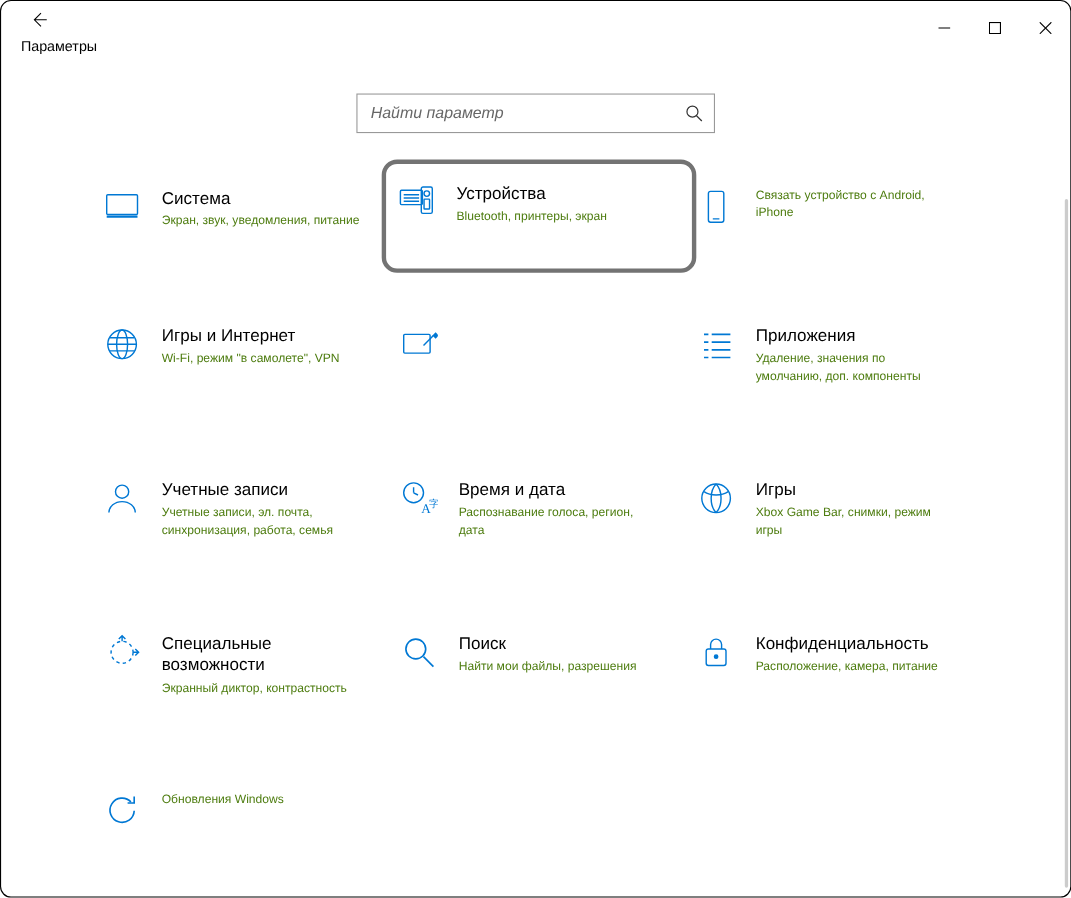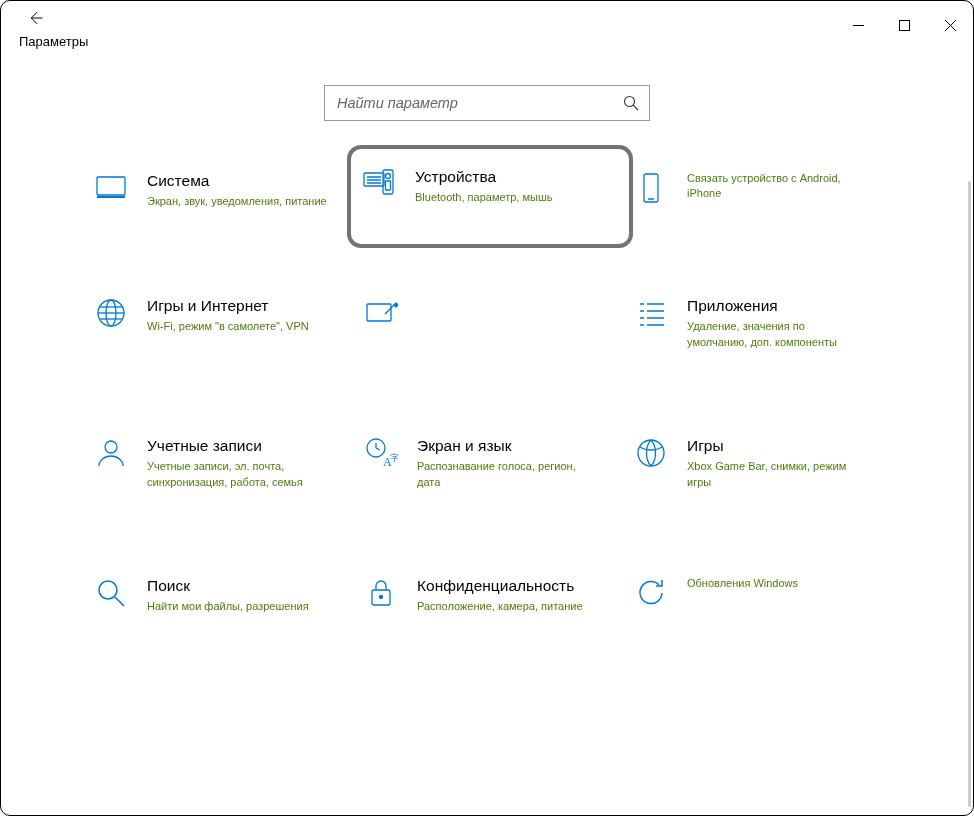--- a/index.html
+++ b/index.html
@@ -163,21 +163,21 @@
         <line x1="5" y1="10" x2="19" y2="10"></line>
           <line x1="5" y1="13" x2="19" y2="13"></line>
           <line x1="5" y1="16" x2="19" y2="16"></line>
         <rect x="21" y="3" width="10" height="24" rx="1.5"></rect>
         <circle cx="26" cy="9" r="2.5"></circle>
           <rect x="23.5" y="14" width="5" height="9" rx="0.5"></rect>
       </svg>
     </div>
     <div class="tile-text">
       <div class="tile-title">Устройства</div>
-      <div class="tile-desc">Bluetooth, параметр, мышь</div>
+      <div class="tile-desc">Bluetooth, принтеры, экран</div>
     </div>
   </div>
 
   <div class="tile">
     <div class="tile-icon">
       <svg viewBox="0 0 34 34" fill="none" stroke="currentColor" stroke-width="1.3">
           <rect x="10" y="3" width="14" height="28" rx="2"></rect>
           <line x1="14" y1="28" x2="20" y2="28"></line>
         </svg>
     </div>
@@ -248,40 +248,53 @@
     <div class="tile-icon">
       <svg viewBox="0 0 34 34" fill="none" stroke="currentColor" stroke-width="1.3">
           <circle cx="12" cy="12" r="9"></circle>
           <line x1="12" y1="7" x2="12" y2="12"></line>
           <line x1="12" y1="12" x2="16" y2="14"></line>
           <text x="19" y="30" font-size="12" fill="currentColor" stroke="none" font-family="Segoe UI">A</text>
           <text x="26" y="25" font-size="9" fill="currentColor" stroke="none" font-family="Segoe UI">字</text>
         </svg>
     </div>
     <div class="tile-text">
-      <div class="tile-title">Экран и язык</div>
+      <div class="tile-title">Время и дата</div>
       <div class="tile-desc">Распознавание голоса, регион, дата</div>
     </div>
   </div>
 
   <div class="tile">
     <div class="tile-icon">
       <svg viewBox="0 0 34 34" fill="none" stroke="currentColor" stroke-width="1.3">
           <circle cx="17" cy="17" r="13"></circle>
           <path d="M17 4 C 11 10, 11 24, 17 30"></path>
           <path d="M17 4 C 23 10, 23 24, 17 30"></path>
           <path d="M6 11 C 12 15, 22 15, 28 11"></path>
         </svg>
     </div>
     <div class="tile-text">
       <div class="tile-title">Игры</div>
       <div class="tile-desc">Xbox Game Bar, снимки, режим игры</div>
     </div>
   </div>
 
+  <div class="tile">
+    <div class="tile-icon">
+      <svg viewBox="0 0 34 34" fill="none" stroke="currentColor" stroke-width="1.3">
+          <circle cx="17" cy="17" r="10" stroke-dasharray="3 3"></circle>
+          <path d="M17 7 l0 -5 m-3 3 l3 -3 l3 3"></path>
+          <path d="M27 17 l5 0 m-3 -3 l3 3 l-3 3"></path>
+        </svg>
+    </div>
+    <div class="tile-text">
+      <div class="tile-title">Специальные возможности</div>
+      <div class="tile-desc">Экранный диктор, контрастность</div>
+    </div>
+  </div>
 
   <div class="tile">
     <div class="tile-icon">
       <svg viewBox="0 0 34 34" fill="none" stroke="currentColor" stroke-width="1.5">
           <circle cx="14" cy="14" r="9"></circle>
           <line x1="21" y1="21" x2="30" y2="30"></line>
         </svg>
     </div>
     <div class="tile-text">
       <div class="tile-title">Поиск</div>

